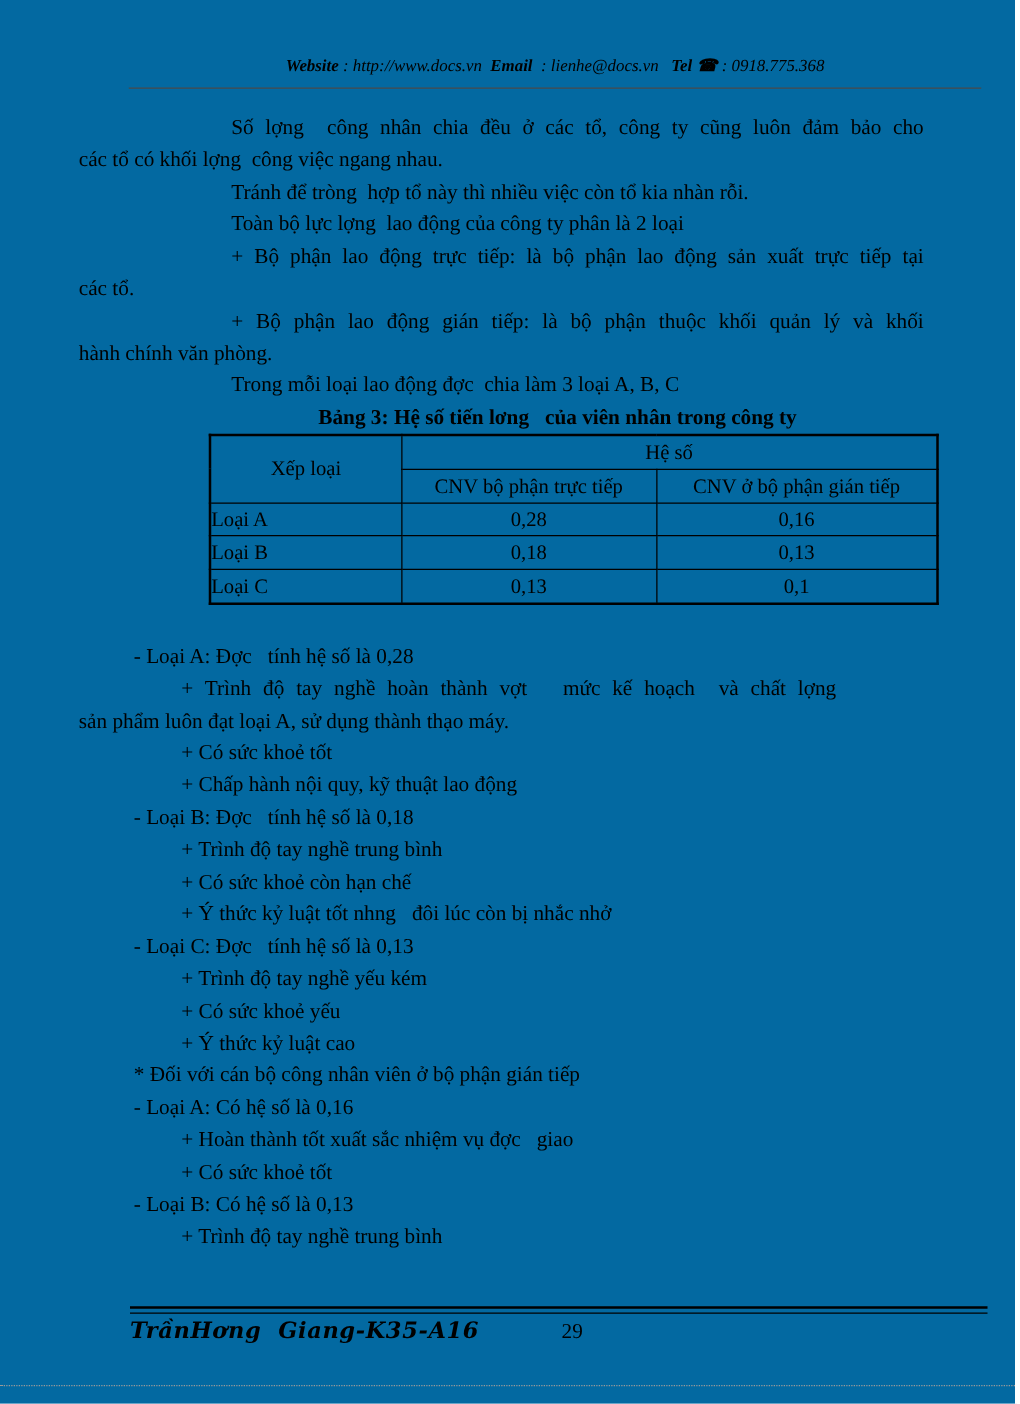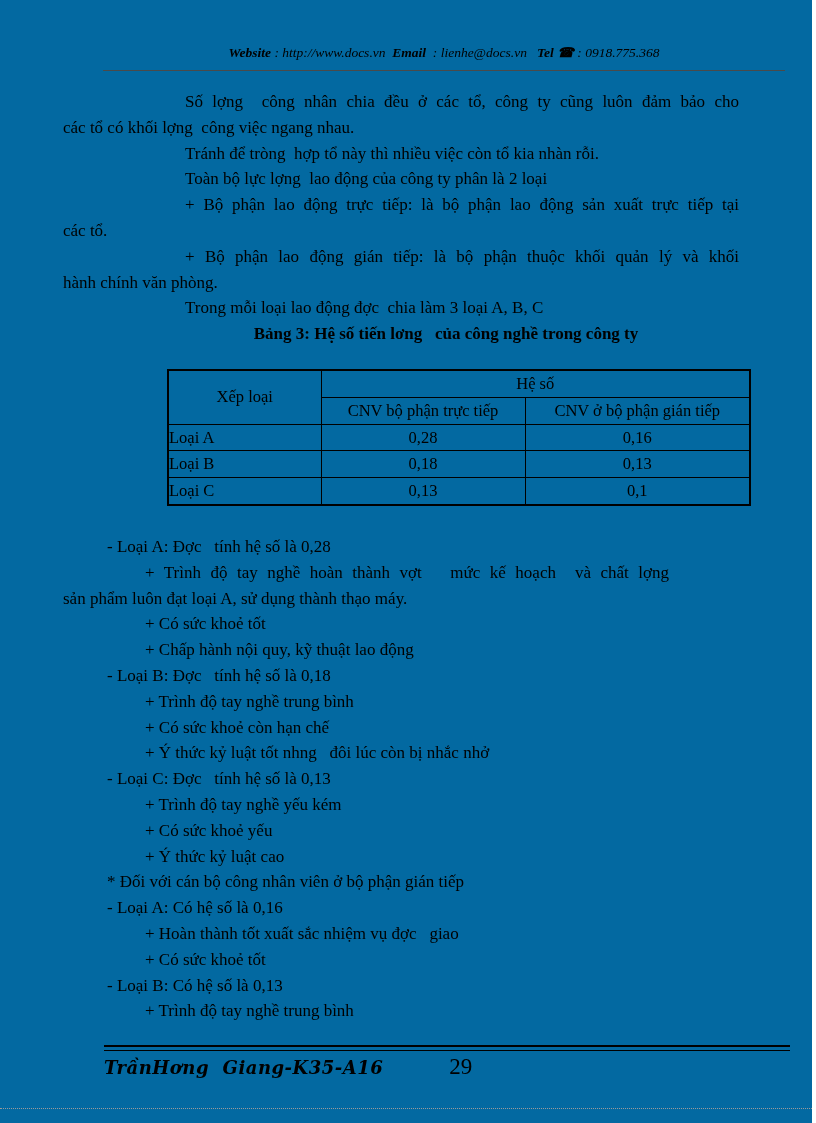--- a/index.html
+++ b/index.html
@@ -21,21 +21,21 @@
     position:absolute; top:89px; left:63px; width:676px;
     font-size:17px; line-height:25.8px;
   }
   .line { white-space:pre-wrap; }
   .ind  { text-indent:122px; }
   .just { text-align:justify; text-align-last:justify; text-justify:inter-word; }
   .table-title { font-weight:bold; text-align:center; margin-left:90px; white-space:pre-wrap; }
   
   .coef-table {
     border-collapse:collapse; table-layout:fixed;
-    margin-left:104px; margin-top:22px; width:582px;
+    margin-left:104px; width:582px;
     font-size:16.5px;
   }
   .coef-table th, .coef-table td {
     border:1.5px solid #000; font-weight:normal; padding:0;
     vertical-align:middle; overflow:hidden;
   }
   .coef-table { border:2px solid #000; }
   .th-corner { text-align:center; }
   .th-group  { height:25px; }
   .th-sub    { height:25px; text-align:center; }
@@ -49,21 +49,21 @@
   .criteria-list .plus { padding-left:82px; }
   .criteria-list .wrap { padding-left:0; }
   
   .footer { position:absolute; top:1045px; left:104px; width:686px; }
   .footer-rule { border-top:2px solid #000; border-bottom:1px solid #000; height:3px; }
   .footer-row { display:flex; align-items:baseline; margin-top:3px;gap:24px; }
   .footer-author {
     font-family:"DejaVu Serif",serif; font-style:italic; font-weight:bold;
     font-size:18px; letter-spacing:0.5px; white-space:pre-wrap;
   }
-  .footer-page { margin-left:42px; font-size:23px; }
+  .footer-page { margin-left:42px; font-size:17px; }
   .bottom-dotted { position:absolute; top:1108px; left:0; width:816px; border-top:1px dotted #9a9a9a; }
 </style>
 </head>
 <body>
 
 <div class="page">
 
   <div class="header"><span class="hb">Website</span><span class="hn"> : http://www.docs.vn  </span><span class="hb">Email</span><span class="hn">  : lienhe@docs.vn   </span><span class="hb">Tel</span><span class="hn"> </span><span class="hb">☎</span><span class="hn"> : 0918.775.368</span></div>
 
   <div class="content">
@@ -72,21 +72,21 @@
         <div class="line">các tổ có khối lợng  công việc ngang nhau.</div>
         <div class="line ind">Tránh để tròng  hợp tổ này thì nhiều việc còn tổ kia nhàn rỗi.</div>
         <div class="line ind">Toàn bộ lực lợng  lao động của công ty phân là 2 loại</div>
         <div class="line ind just">+ Bộ phận lao động trực tiếp: là bộ phận lao động sản xuất trực tiếp tại</div>
         <div class="line">các tổ.</div>
         <div class="line ind just">+ Bộ phận lao động gián tiếp: là bộ phận thuộc khối quản lý và khối</div>
         <div class="line">hành chính văn phòng.</div>
         <div class="line ind">Trong mỗi loại lao động đợc  chia làm 3 loại A, B, C</div>
       </div>
 
-    <div class="table-title">Bảng 3: Hệ số tiến lơng   của công nghề trong công ty</div>
+    <div class="table-title">Bảng 3: Hệ số tiến lơng   của viên nhân trong công ty</div>
 
     <table class="coef-table">
       <colgroup>
         <col style="width:153px">
         <col style="width:204px">
         <col style="width:225px">
       </colgroup>
       <thead>
         <tr>
           <th rowspan="2" class="th-corner">Xếp loại</th>

